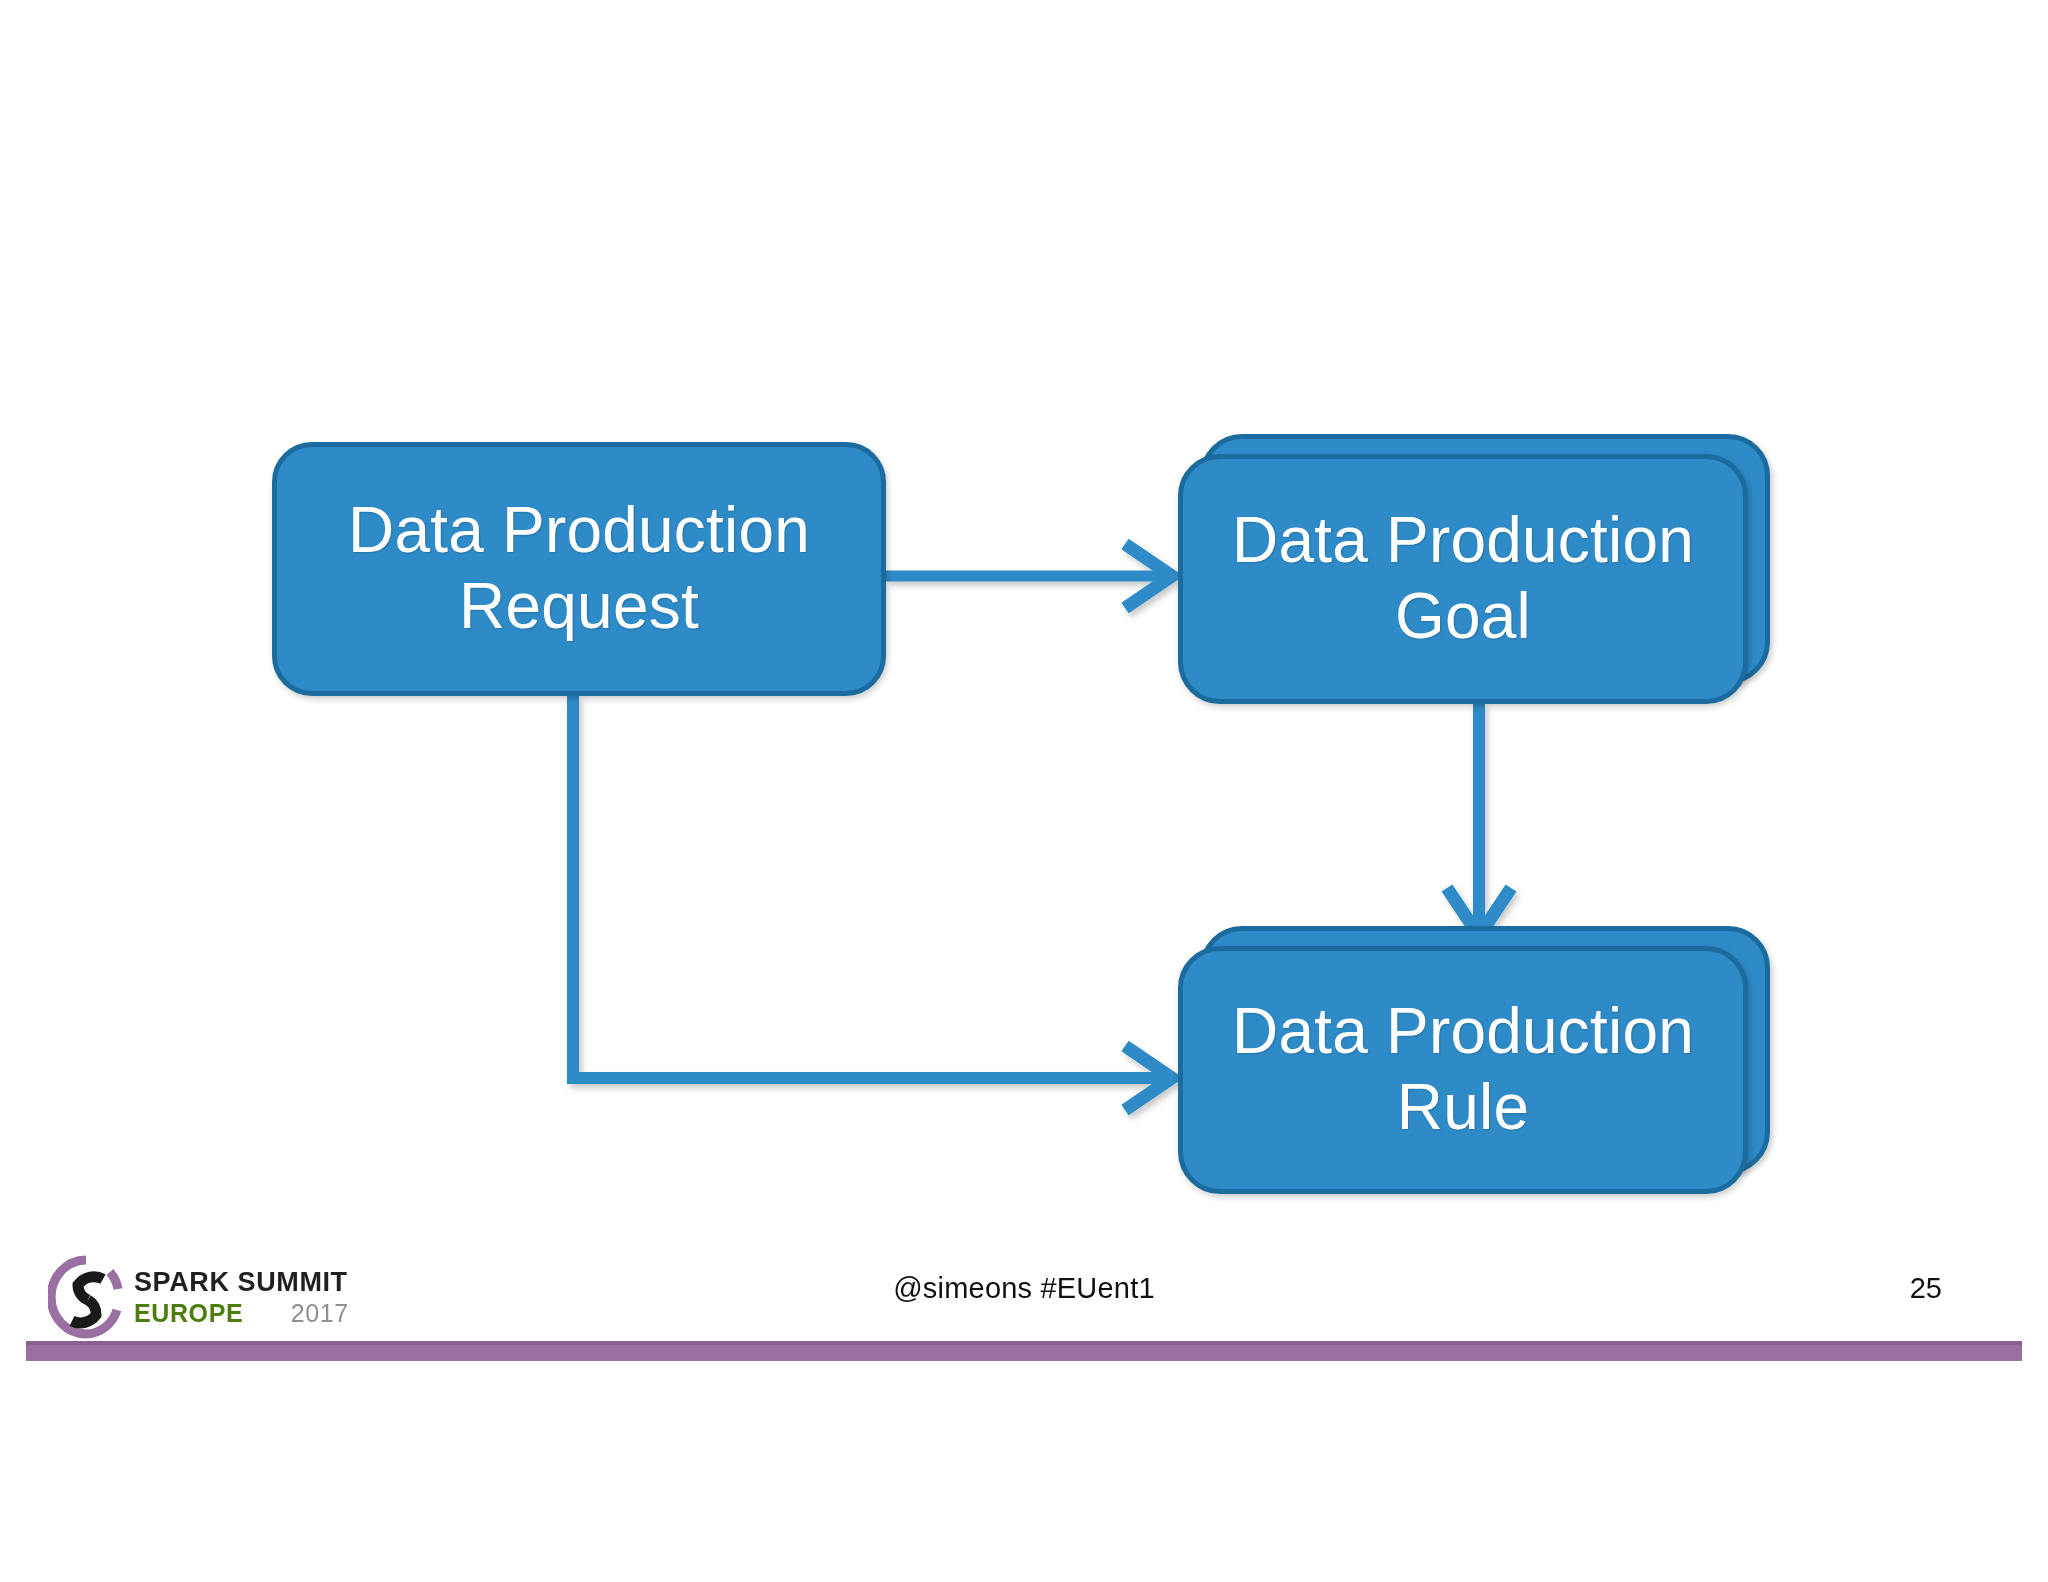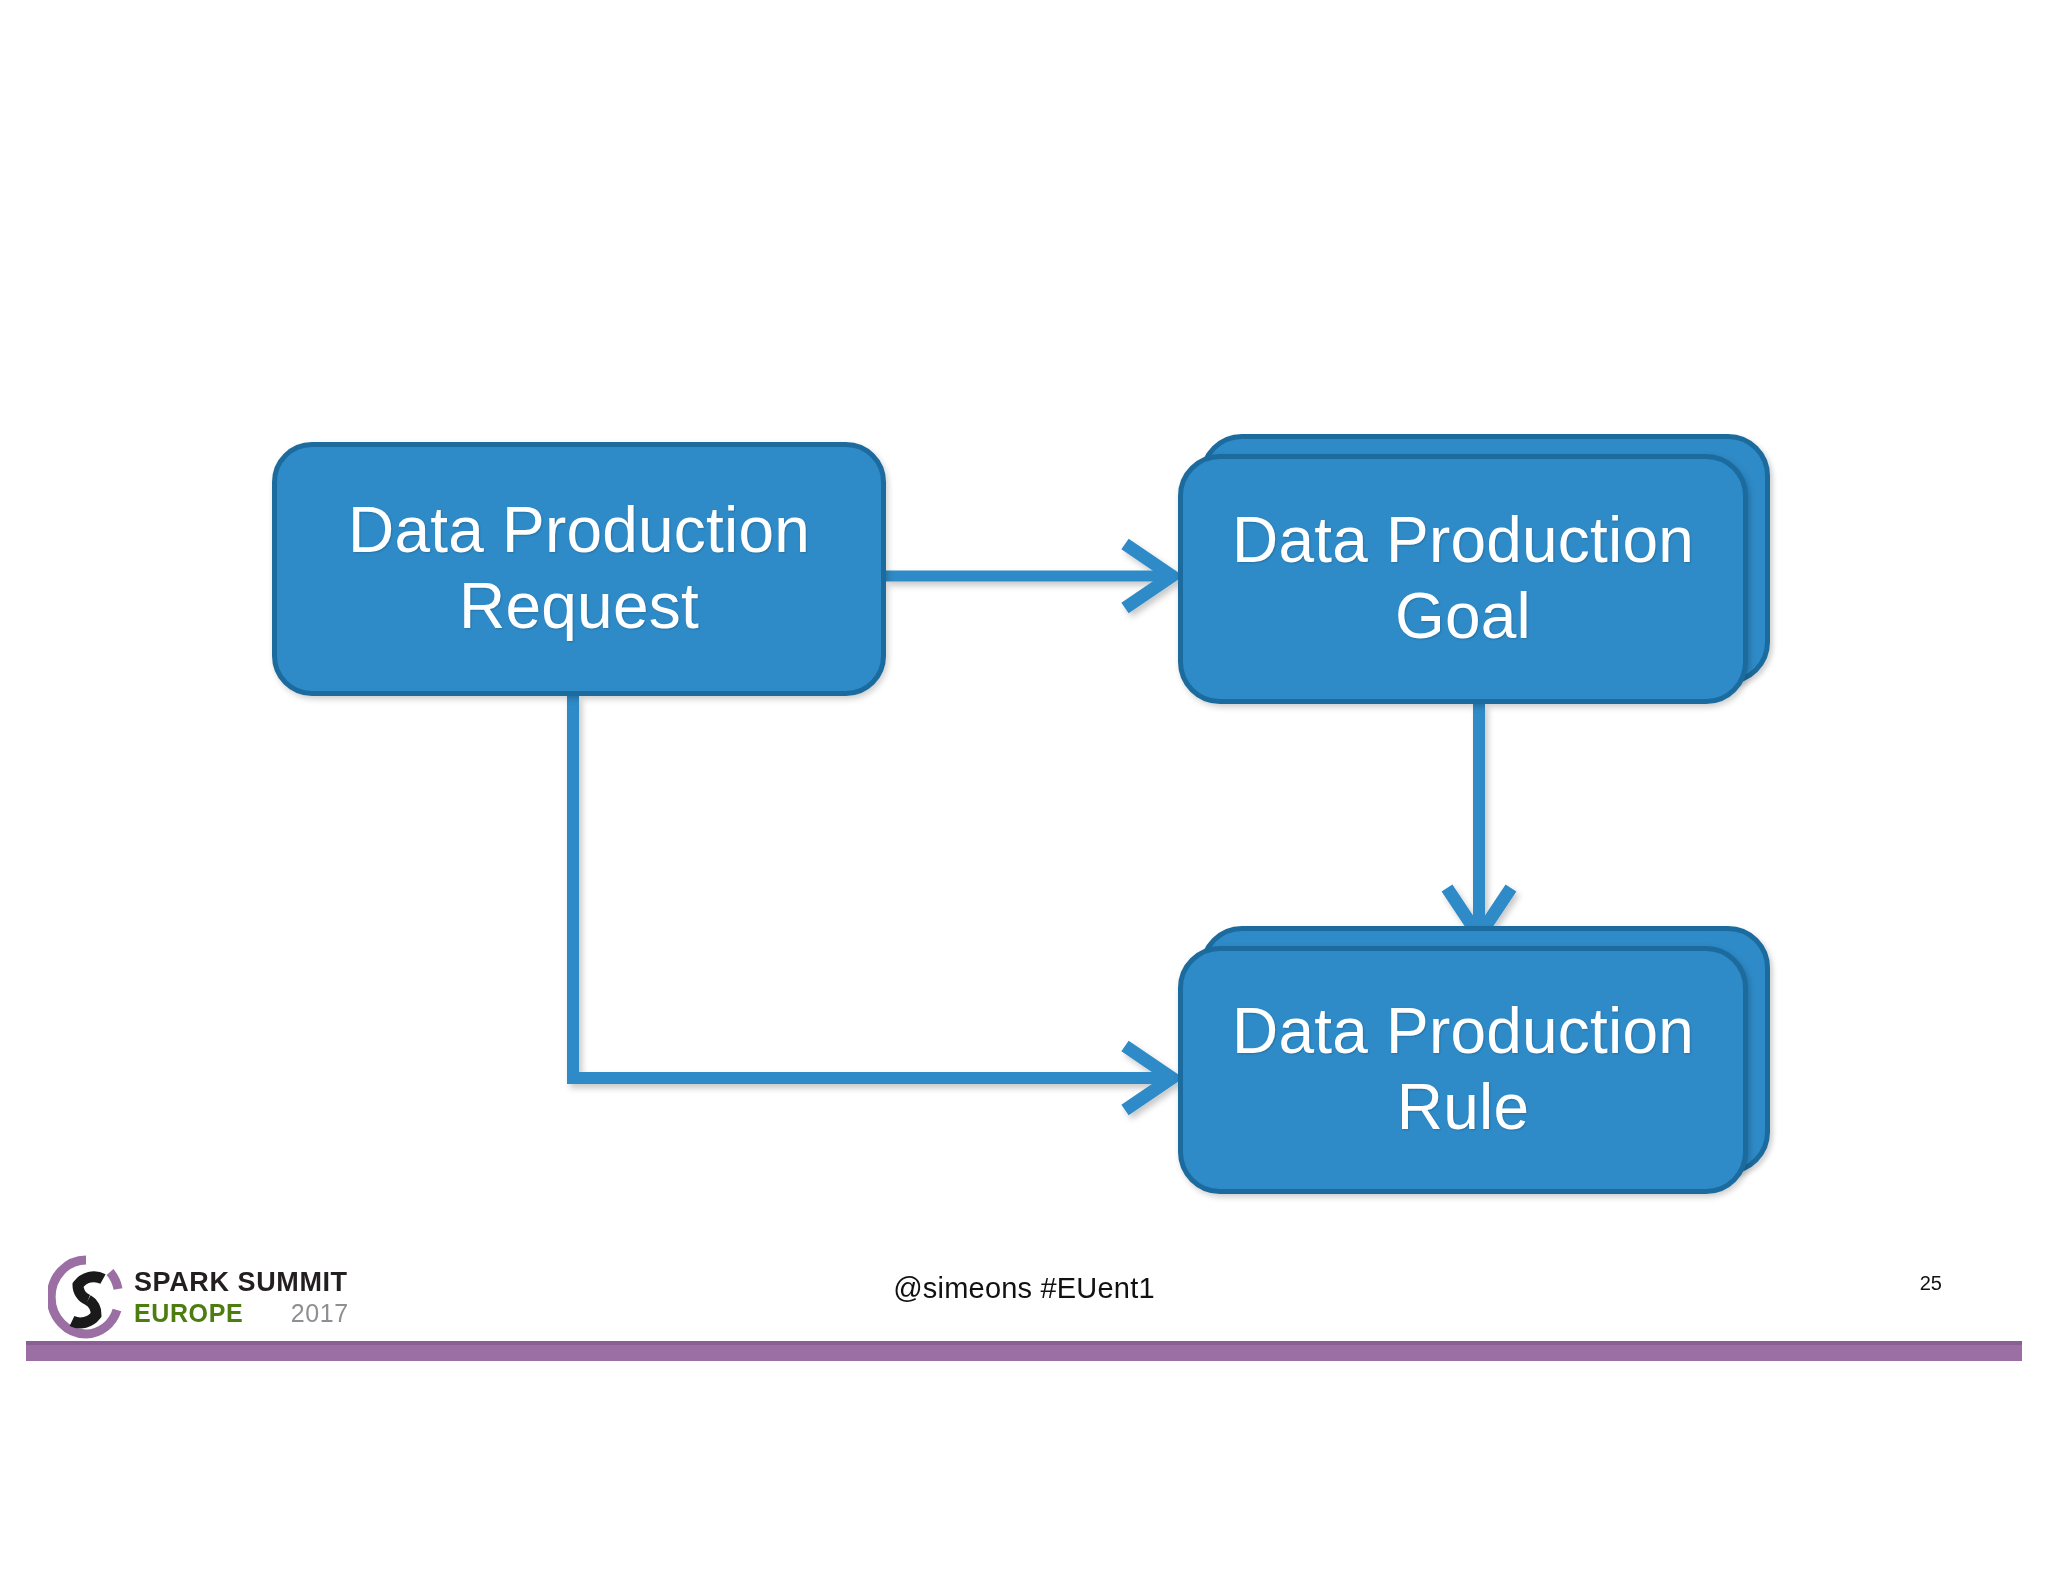--- a/index.html
+++ b/index.html
@@ -150,21 +150,21 @@
     font-size: 29px;
     color: #111111;
     letter-spacing: 0.2px;
   }
 
   #page-number {
     position: absolute;
     right: 106px;
     top: 1268px;
     font-family: "Liberation Sans", sans-serif;
-    font-size: 20px;
+    font-size: 29px;
     color: #111111;
   }
 
   #purple-rule {
     position: absolute;
     left: 26px;
     top: 1337px;
     width: 1996px;
     height: 20px;
     background: #9b6fa3;

